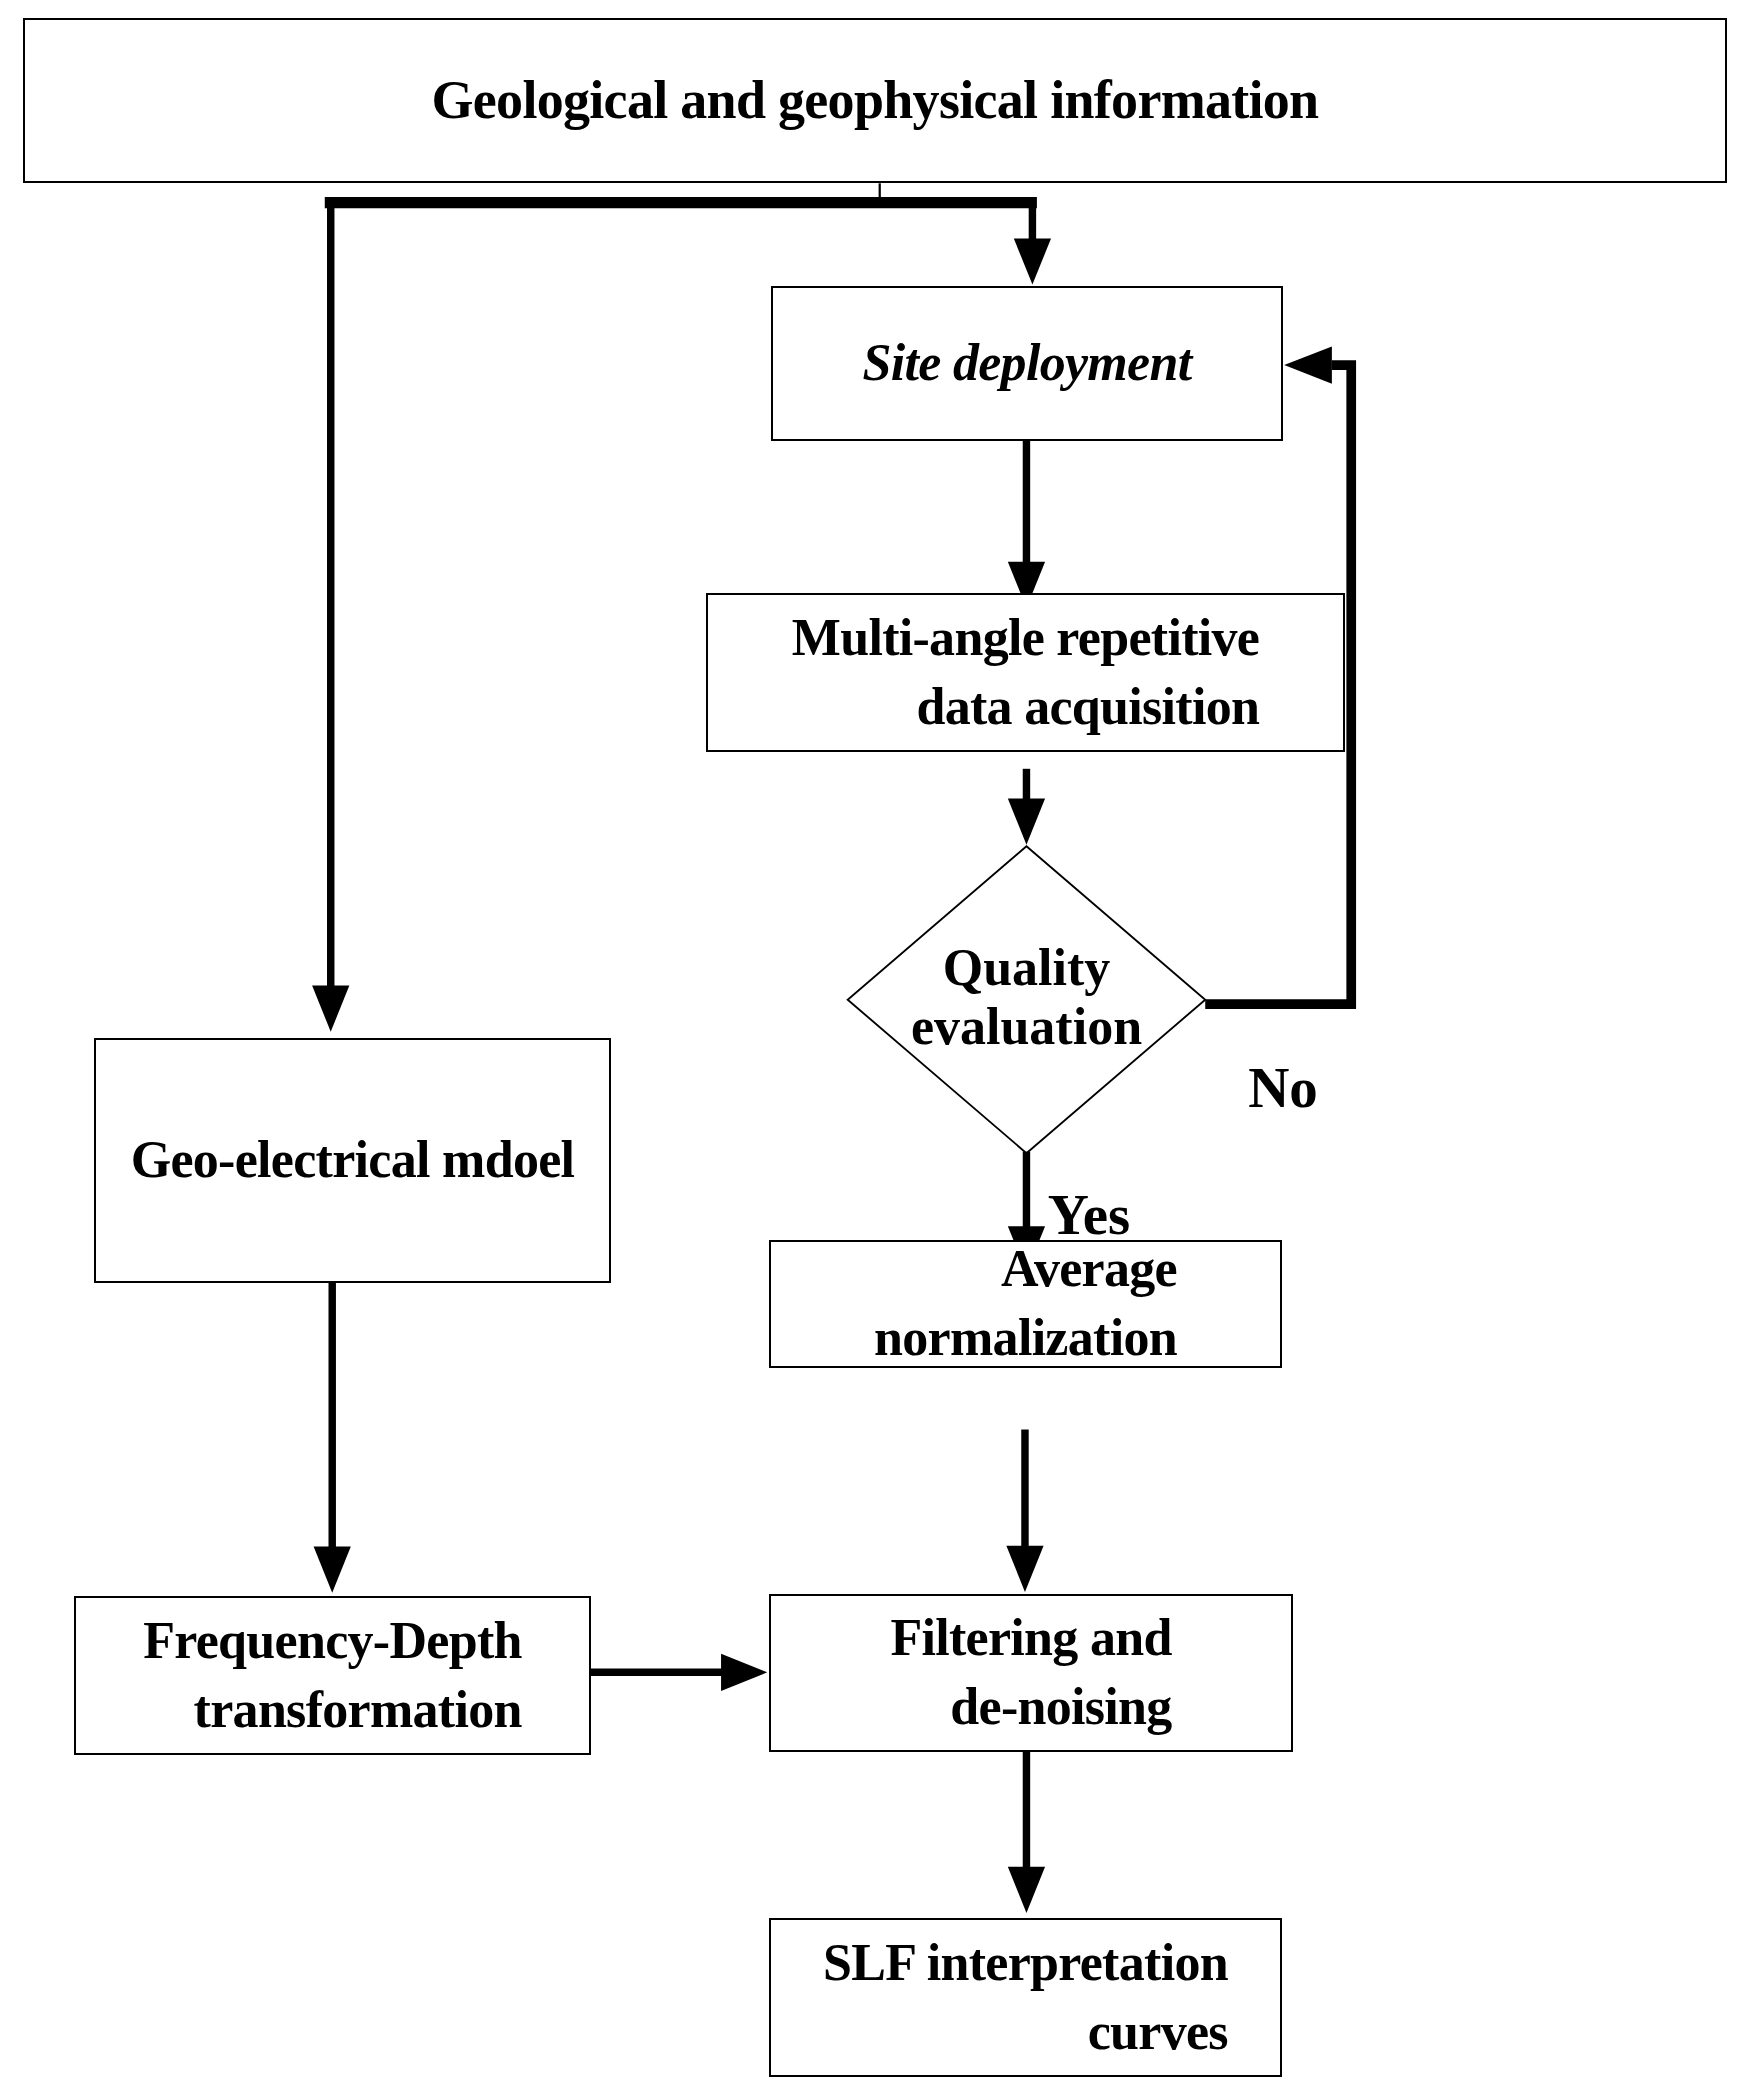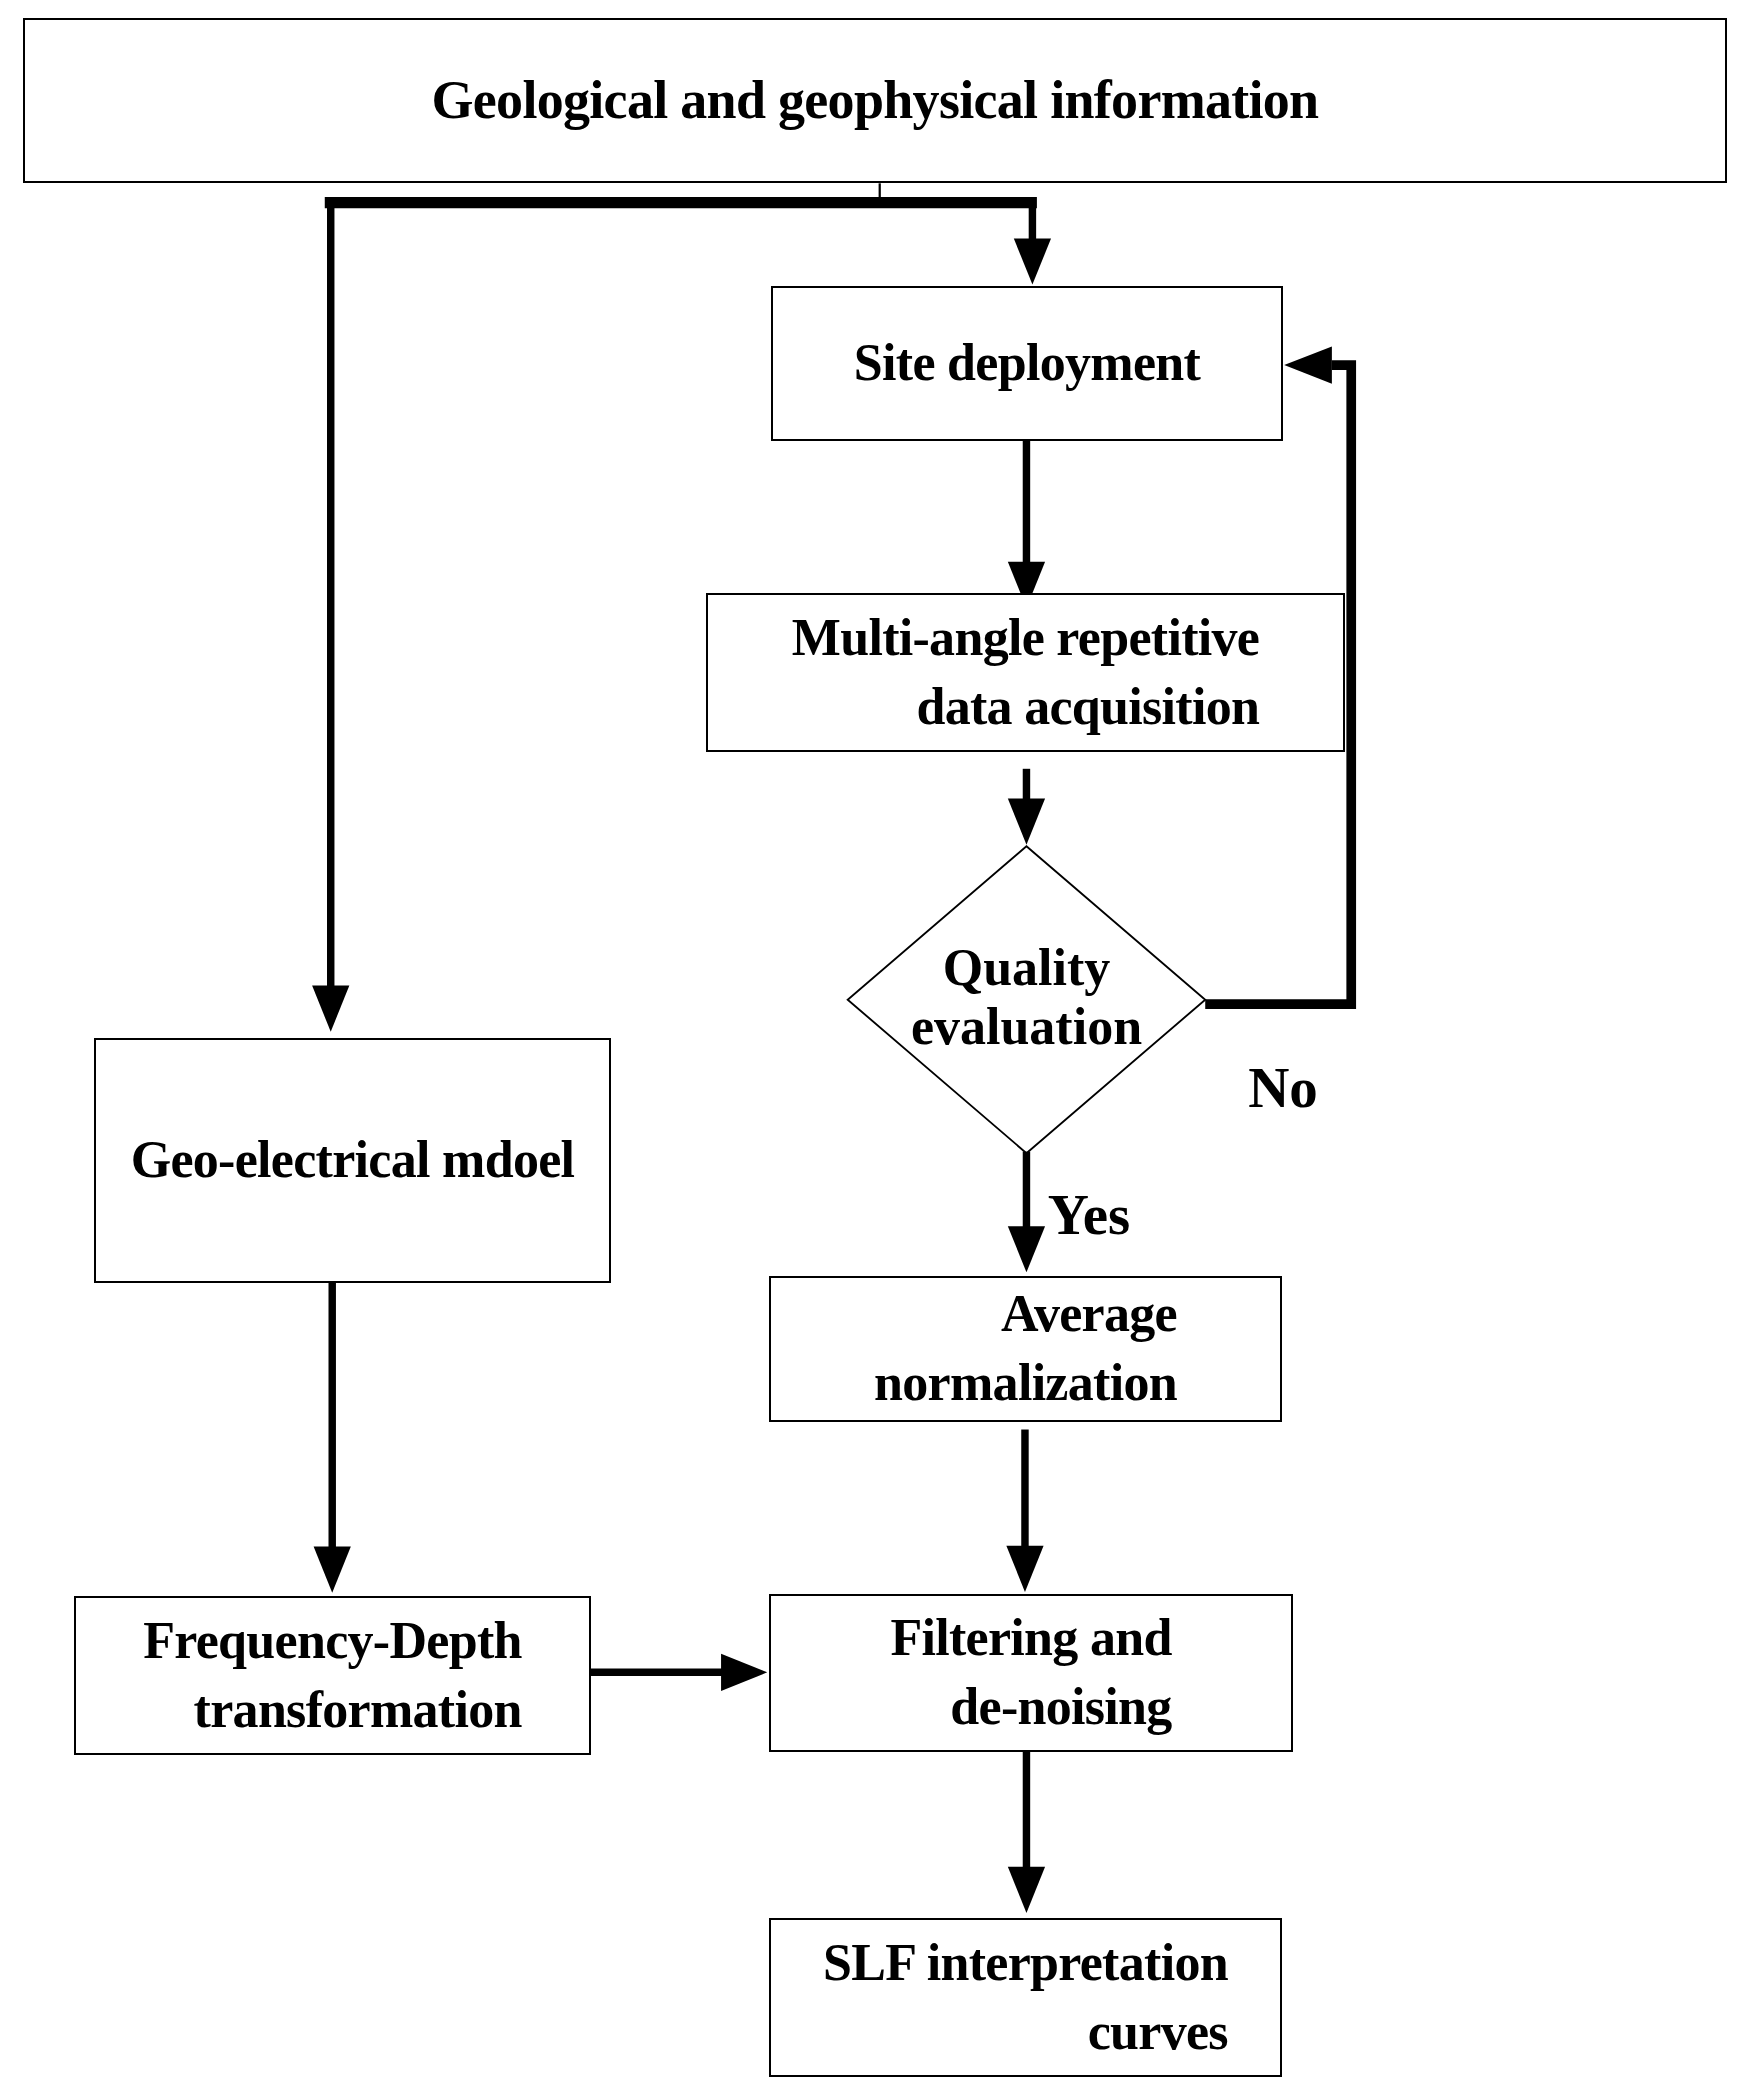--- a/index.html
+++ b/index.html
@@ -45,24 +45,24 @@
     display: flex;
     align-items: center;
     justify-content: center;
     text-align: center;
     font-weight: bold;
     background: transparent;
     border: none;
     white-space: pre-line;
   }
   #n-top        { left: 23px;   top: 18px;   width: 1704px; height: 165px; font-size: 54px; }
-  #n-site       { left: 771px; top: 286px;  width: 512px;  height: 155px; }
+  #n-site       { left: 771px; top: 286px;  width: 512px;  height: 155px; font-style: italic; }
   #n-multi      { left: 706px;  top: 593px;  width: 639px;  height: 159px; }
   #n-geo        { left: 74px;   top: 1038px; width: 517px;  height: 245px; margin-left: 20px; }
-  #n-avg        { left: 769px; top: 1276px; width: 513px;  height: 146px; }
+  #n-avg        { left: 769px; top: 1240px; width: 513px;  height: 128px; }
   #n-freq       { left: 74px;   top: 1596px; width: 517px;  height: 159px; }
   #n-filter     { left: 769px; top: 1594px; width: 524px;  height: 158px; }
   #n-slf        { left: 769px; top: 1918px; width: 513px;  height: 159px; }
   #n-quality-label {
     left: 840px; top: 885px; width: 373px; height: 224px;
     font-size: 52px;
   }
   #lbl-no  { left: 1201px; top: 1049px; width: 164px; height: 77px; font-size: 57px; }
   #lbl-yes { left: 1007px; top: 1176px; width: 164px; height: 77px; font-size: 57px; }
 </style>

